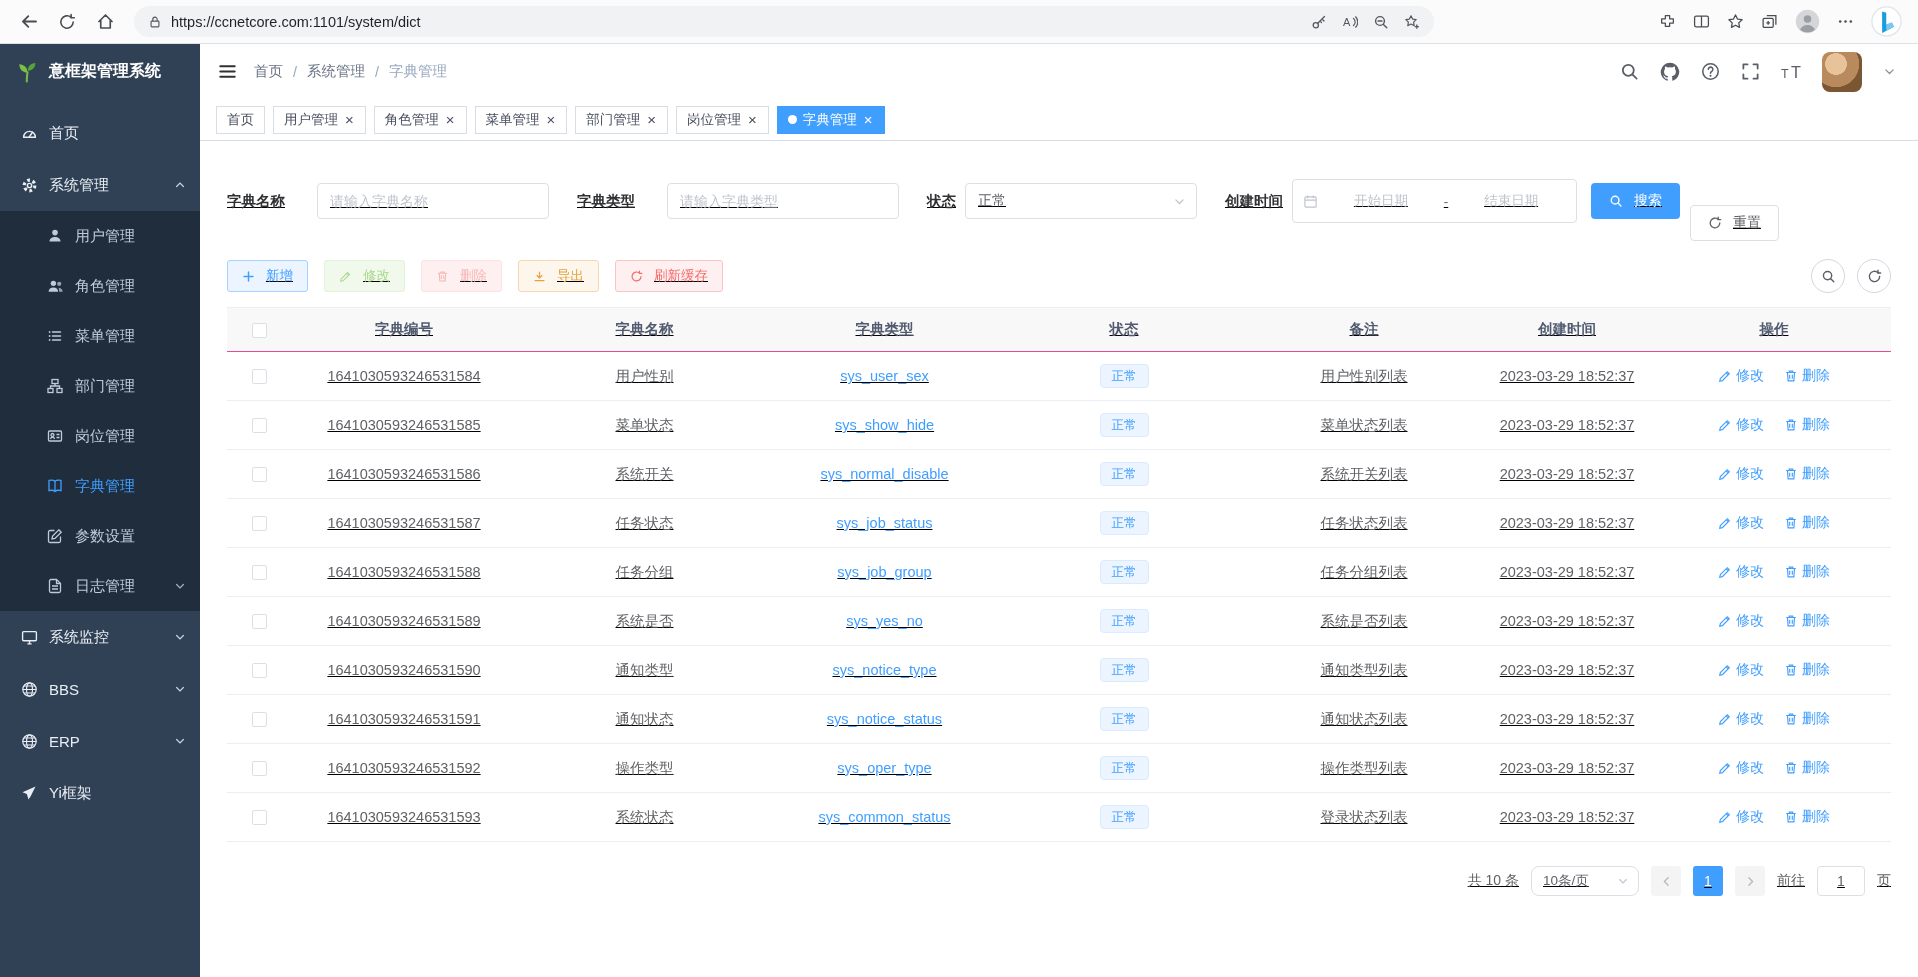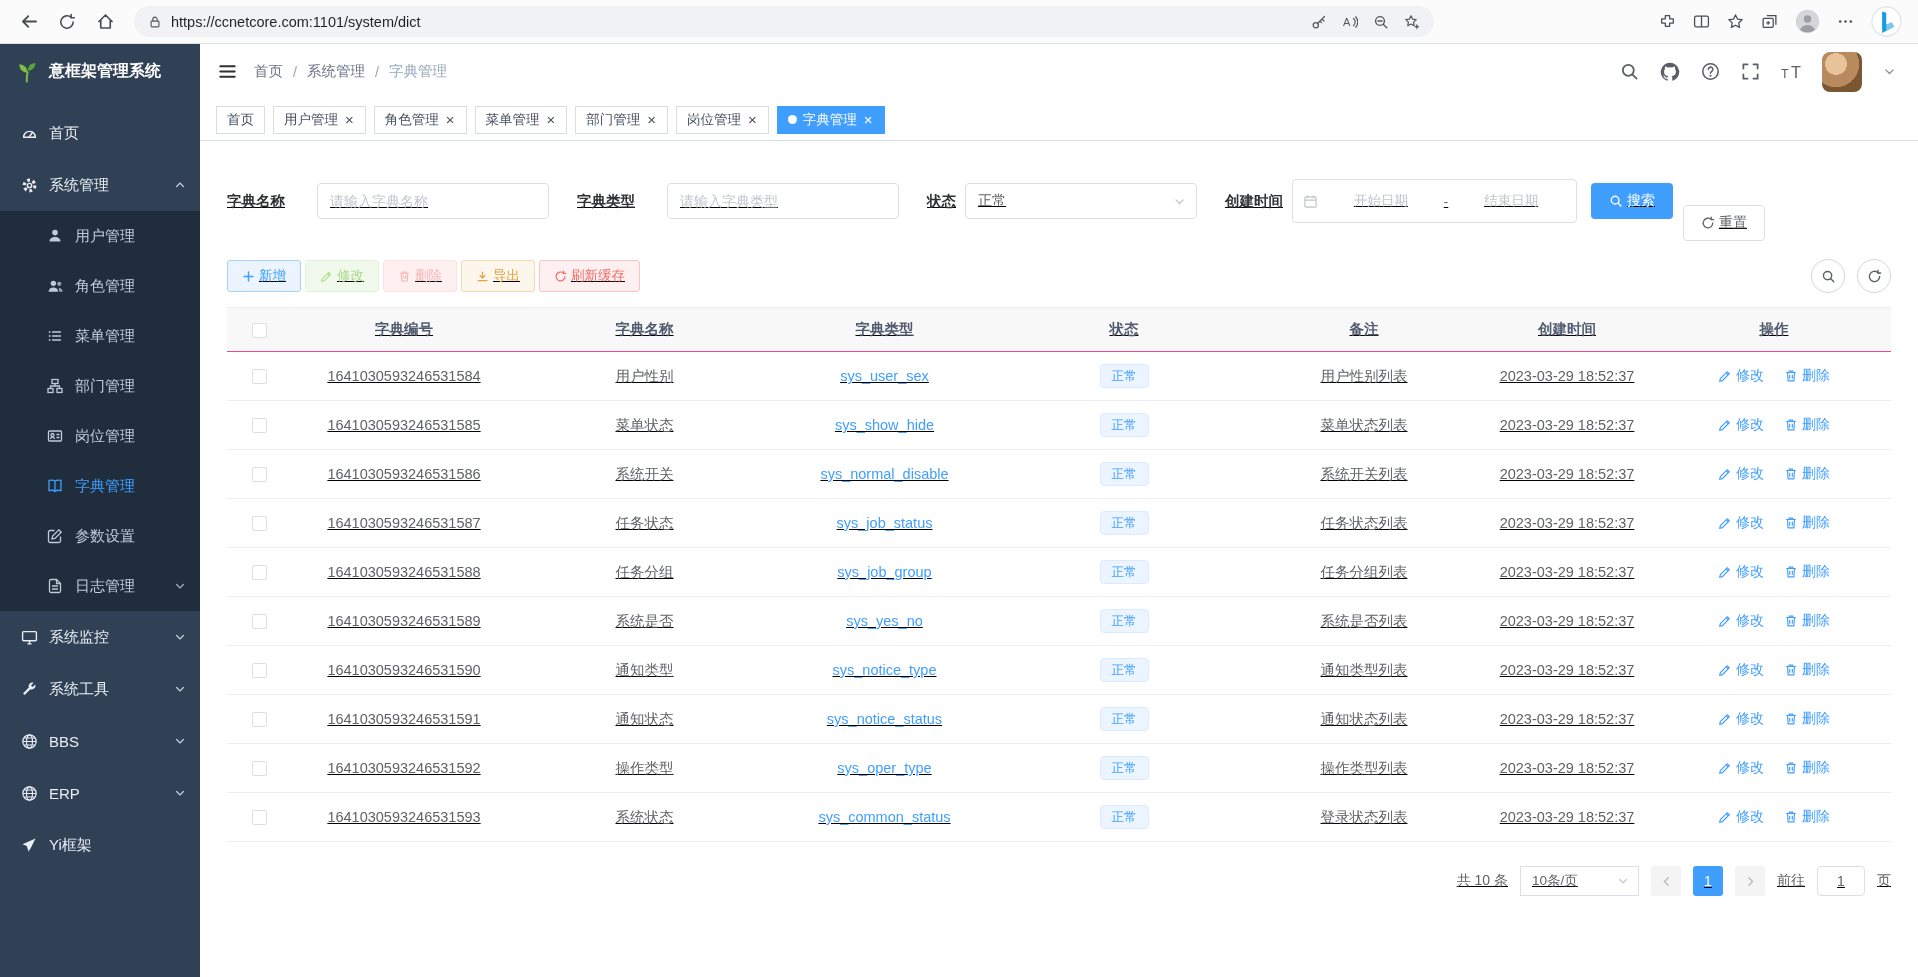--- a/index.html
+++ b/index.html
@@ -70,26 +70,26 @@
               display:flex; align-items:center; padding:0 10px 0 12px; cursor:pointer; }
   .f-select .val { font-size:14px; color:#606266; flex:1; }
   .f-select .sel-caret { color:#c0c4cc; display:flex; }
   .f-date { width:285px; height:44px; border:1px solid #dcdfe6; border-radius:4px; background:#fff;
             display:flex; align-items:center; gap:8px; padding:0 10px; cursor:pointer; }
   .f-date .cal { color:#c0c4cc; display:flex; }
   .f-date .ph { font-size:13.5px; color:#c0c4cc; flex:1; text-align:center; white-space:nowrap; }
   .f-date .dash { font-size:13.5px; color:#606266; }
 
   .btn { height:36px; border-radius:4px; border:1px solid transparent; display:inline-flex; align-items:center;
-         gap:4px; padding:0 17px; font-size:14px; cursor:pointer; white-space:nowrap; font-family:inherit; }
+         gap:11px; padding:0 17px; font-size:14px; cursor:pointer; white-space:nowrap; font-family:inherit; }
   .btn-search { background:#409eff; color:#fff; margin-left:14px; }
   .btn-reset  { background:#fff; border-color:#dcdfe6; color:#606266; margin-left:10px;margin-top:44px; }
 
   .btn-row { display:flex; align-items:center; margin-bottom:14px; }
-  .btn-mini { height:32px; padding:0 14px; font-size:13.5px; border-radius:3px; margin-right:4px; }
+  .btn-mini { height:32px; padding:0 14px; font-size:13.5px; border-radius:3px; margin-right:16px; }
   .btn-add    { background:#ecf5ff; border-color:#a6d2ff; color:#409eff; }
   .btn-edit   { background:#f0f9eb; border-color:#e1f3d8; color:#a9d98c; cursor:not-allowed; }
   .btn-del    { background:#fef0f0; border-color:#fde2e2; color:#f6b6b6; cursor:not-allowed; }
   .btn-export { background:#fdf6ec; border-color:#f5dab1; color:#e6a23c; }
   .btn-cache  { background:#fef0f0; border-color:#fbc4c4; color:#f56c6c; }
   .row-tools { margin-left:auto; display:flex; gap:12px; }
   .circle-btn { width:34px; height:34px; border-radius:50%; border:1px solid #d3d7de; background:#fff;
                 color:#5a5e66; display:flex; align-items:center; justify-content:center; cursor:pointer; }
 
   table { width:100%; border-collapse:collapse; table-layout:fixed; }
@@ -99,21 +99,21 @@
              border-bottom:1px solid #ebeef5; white-space:nowrap; overflow:hidden; }
   .checkbox { width:15px; height:15px; border:1px solid #dcdfe6; border-radius:2px; background:#fff;
               display:inline-block; vertical-align:middle; cursor:pointer; }
   .link { color:#409eff; cursor:pointer; }
   .tag-status { display:inline-block; padding:3px 11px; font-size:12.5px; line-height:1.3;
                 background:#ecf5ff; border:1px solid #d9ecff; color:#409eff; border-radius:4px; }
   .op-link { color:#409eff; cursor:pointer; display:inline-flex; align-items:center; gap:4px; margin:0 10px; font-size:14px; }
 
   .pagination { display:flex; align-items:center; justify-content:flex-end; gap:12px;
                 margin-top:24px; font-size:14px; color:#606266; }
-  .pg-select { width:119px; height:30px; border:1px solid #dcdfe6; border-radius:0; background:#fff;
+  .pg-select { width:108px; height:30px; border:1px solid #dcdfe6; border-radius:8px; background:#fff;
                display:flex; align-items:center; justify-content:space-between; padding:0 9px 0 11px;
                font-size:13.5px; color:#606266; cursor:pointer; }
   .pg-btn { width:30px; height:30px; border-radius:3px; background:#f4f4f5; color:#b6bac1;
             display:flex; align-items:center; justify-content:center; cursor:pointer; }
   .pg-page { width:30px; height:30px; border-radius:3px; background:#409eff; color:#fff;
              display:flex; align-items:center; justify-content:center; cursor:pointer; }
   .pg-input { width:48px; height:30px; border:1px solid #dcdfe6; border-radius:4px; text-align:center;
               font-size:14px; color:#606266; outline:none; font-family:inherit; }
   svg { flex:0 0 auto; }
 </style>
@@ -354,33 +354,20 @@
             </span>
             <span class="mi-label">系统监控</span>
             <span class="mi-caret">
               <svg viewBox="0 0 16 16" width="12" height="12" fill="none" stroke="currentColor" stroke-width="1.6" stroke-linecap="round">
                 <path d="M3.5 6l4.5 4.5L12.5 6"></path>
               </svg>
             </span>
           </div>
           <div class="menu-item">
             <span class="mi-icon">
-              <svg viewBox="0 0 16 16" width="16" height="16" fill="currentColor">
-                <path d="M14.2 3.4l-2.6 2.6-1.6-1.6 2.6-2.6a3.7 3.7 0 0 0-4.8 4.8L2 12.4 3.6 14l5.8-5.8a3.7 3.7 0 0 0 4.8-4.8z"></path>
-              </svg>
-            </span>
-            <span class="mi-label">系统工具</span>
-            <span class="mi-caret">
-              <svg viewBox="0 0 16 16" width="12" height="12" fill="none" stroke="currentColor" stroke-width="1.6" stroke-linecap="round">
-                <path d="M3.5 6l4.5 4.5L12.5 6"></path>
-              </svg>
-            </span>
-          </div>
-          <div class="menu-item">
-            <span class="mi-icon">
               <svg viewBox="0 0 16 16" width="17" height="17" fill="none" stroke="currentColor" stroke-width="1.1">
                 <circle cx="8" cy="8" r="6.3"></circle>
                 <ellipse cx="8" cy="8" rx="2.8" ry="6.3"></ellipse>
                 <path d="M1.7 8h12.6M2.7 4.7h10.6M2.7 11.3h10.6"></path>
               </svg>
             </span>
             <span class="mi-label">BBS</span>
             <span class="mi-caret">
               <svg viewBox="0 0 16 16" width="12" height="12" fill="none" stroke="currentColor" stroke-width="1.6" stroke-linecap="round">
                 <path d="M3.5 6l4.5 4.5L12.5 6"></path>

